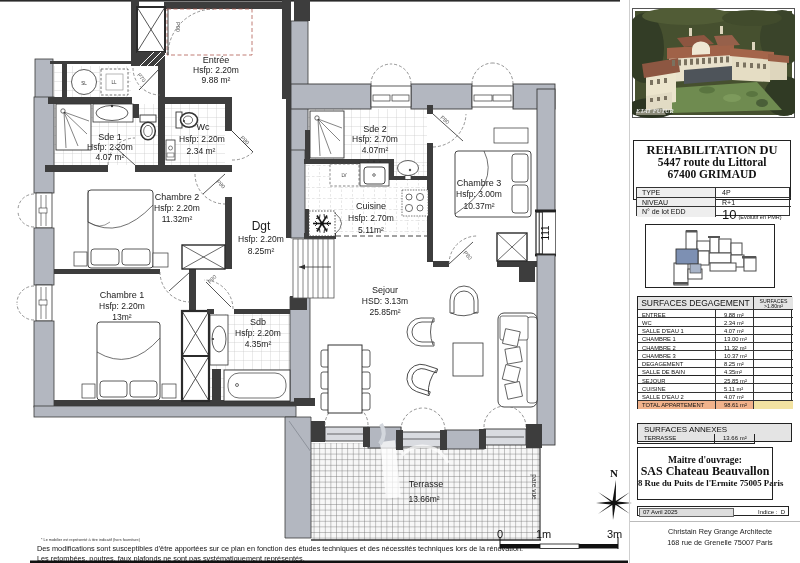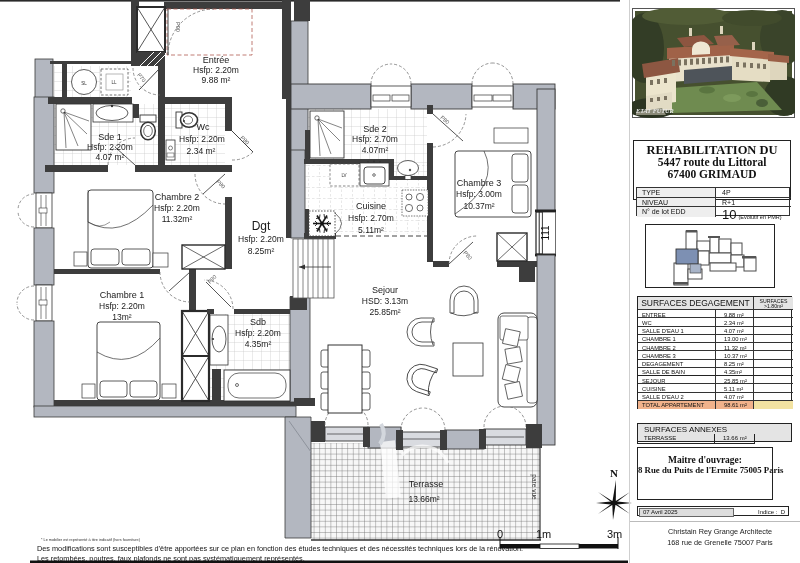--- a/index.html
+++ b/index.html
@@ -783,20 +783,21 @@
 </div>
 
 <div class="tb" style="left:637px;top:423px;width:155px;height:21px;font-size:6px;color:#111">
 <div style="position:absolute;left:0;top:0;width:155px;height:19px;border:1px solid #222;background:#e4e4e4;font-size:8px;padding:0.5px 0 0 6px;box-sizing:border-box">SURFACES ANNEXES</div>
 <div style="position:absolute;left:0;top:10.5px;width:78px;height:10.5px;border:1px solid #222;border-top:none;padding:1.5px 0 0 6px;box-sizing:border-box">TERRASSE</div>
 <div style="position:absolute;left:78px;top:10.5px;width:40px;height:10.5px;border:1px solid #222;border-top:none;border-left:none;padding:1.5px 0 0 8px;box-sizing:border-box">13.66 m²</div>
 </div>
 
 <div class="tb" style="left:637px;top:447px;width:136px;height:53px;border:1.2px solid #222;background:#fff;text-align:center;font-family:'Liberation Serif',serif;font-weight:bold;color:#111">
 <div style="font-size:9.5px;margin-top:7px;line-height:10px;white-space:nowrap">Maitre d'ouvrage:</div>
+<div style="font-size:12px;line-height:13px;white-space:nowrap">SAS Chateau Beauvallon</div>
 <div style="font-size:8.8px;line-height:11px;white-space:nowrap">8 Rue du Puits de l'Ermite 75005 Paris</div>
 </div>
 
 <div class="tb" style="left:637px;top:506px;width:152px;height:10px;border:1px solid #222;background:#fff;font-size:6px;color:#111">
 <div style="position:absolute;left:1px;top:1px;width:90px;height:6.5px;background:#ddd;border:0.5px solid #666;padding:0 0 0 3px">07 Avril 2025</div>
 <div style="position:absolute;right:3px;top:1.5px">Indice&nbsp;:&nbsp;&nbsp;D</div>
 </div>
 
 <div class="tb" style="left:630px;top:521px;width:170px;height:1px;background:#bbb"></div>
 

